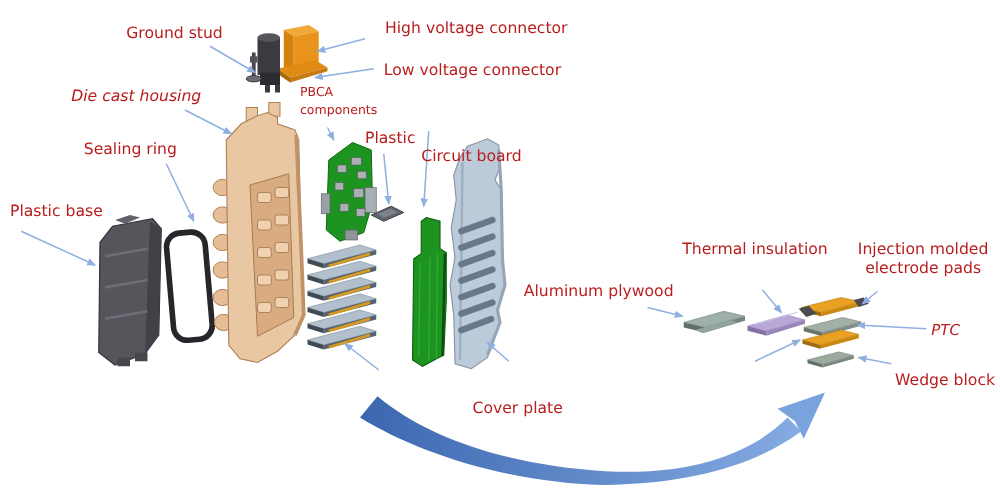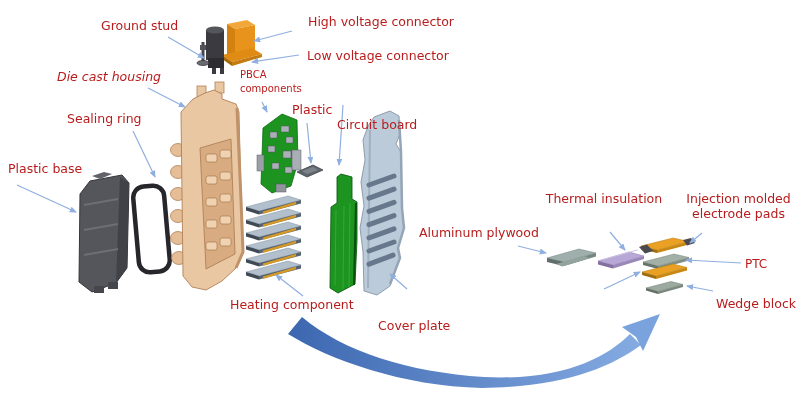--- a/index.html
+++ b/index.html
@@ -226,25 +226,24 @@
   <div class="lbl" style="left:307px;top:48px;">Low voltage connector</div>
   <div class="lbl" style="left:57px;top:69px;font-style:italic;">Die cast housing</div>
   <div class="lbl small" style="left:240px;top:68px;">
     <div>PBCA</div>
     <div>components</div>
   </div>
   <div class="lbl" style="left:337px;top:85px;margin-top:32px;">Circuit board</div>
   <div class="lbl" style="left:67px;top:111px;">Sealing ring</div>
   <div class="lbl" style="left:292px;top:102px;">Plastic</div>
   <div class="lbl" style="left:8px;top:161px;">Plastic base</div>
-  <div class="lbl" style="left:230px;top:297px;">Heating component</div>
   <div class="lbl" style="left:378px;top:318px;">Cover plate</div>
   <div class="lbl" style="left:407px;top:225px;margin-left:12px;">Aluminum plywood</div>
   <div class="lbl center" style="left:540px;top:191px;width:128px;">
     <div>Thermal insulation</div>
   </div>
   <div class="lbl center" style="left:681px;top:191px;width:115px;">
     <div>Injection molded</div>
     <div>electrode pads</div>
   </div>
-  <div class="lbl" style="left:745px;top:257px;font-size:12px;">PTC</div>
+  <div class="lbl" style="left:745px;top:257px;font-size:12px;font-style:italic;">PTC</div>
   <div class="lbl" style="left:716px;top:296px;">Wedge block</div>
 </div>
 
 </body></html>

